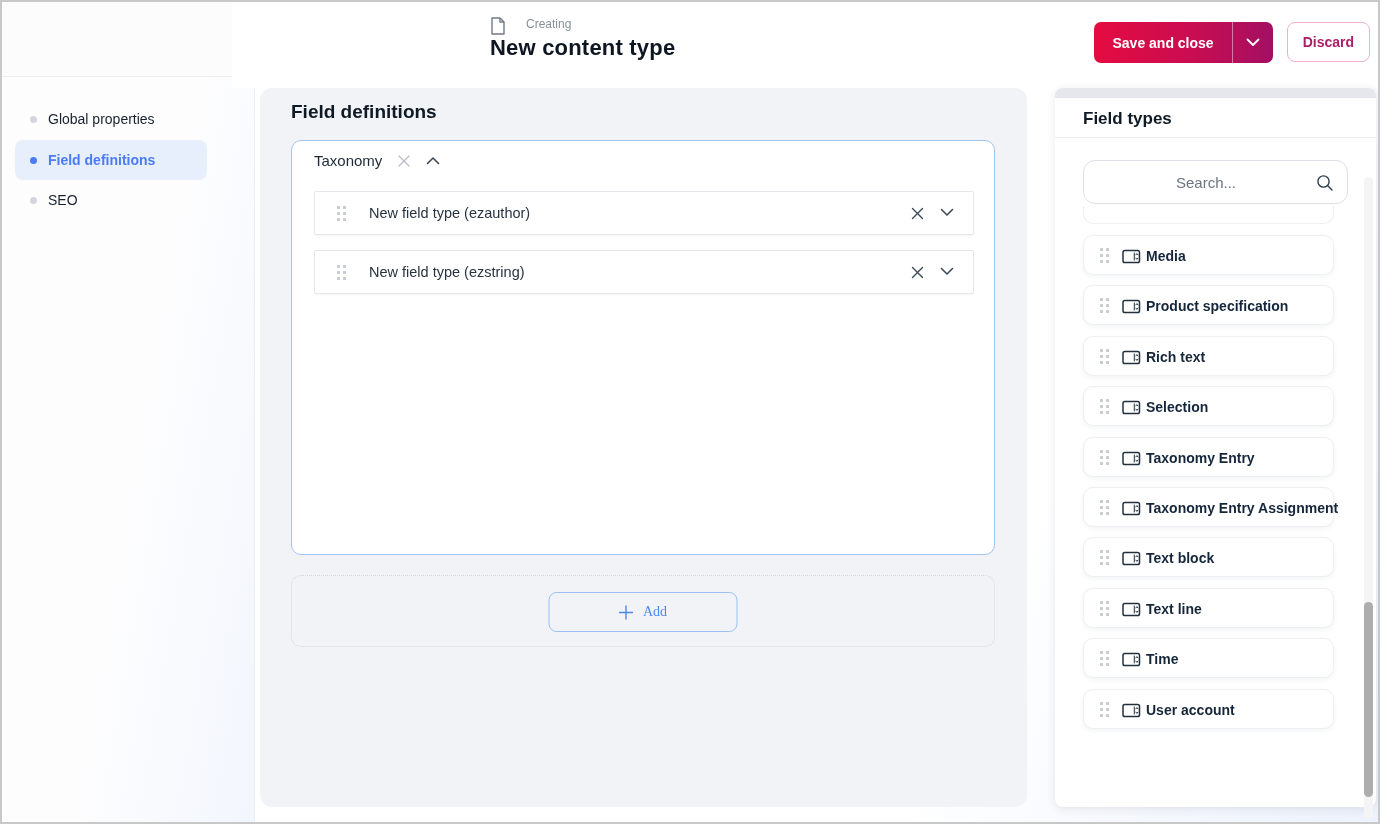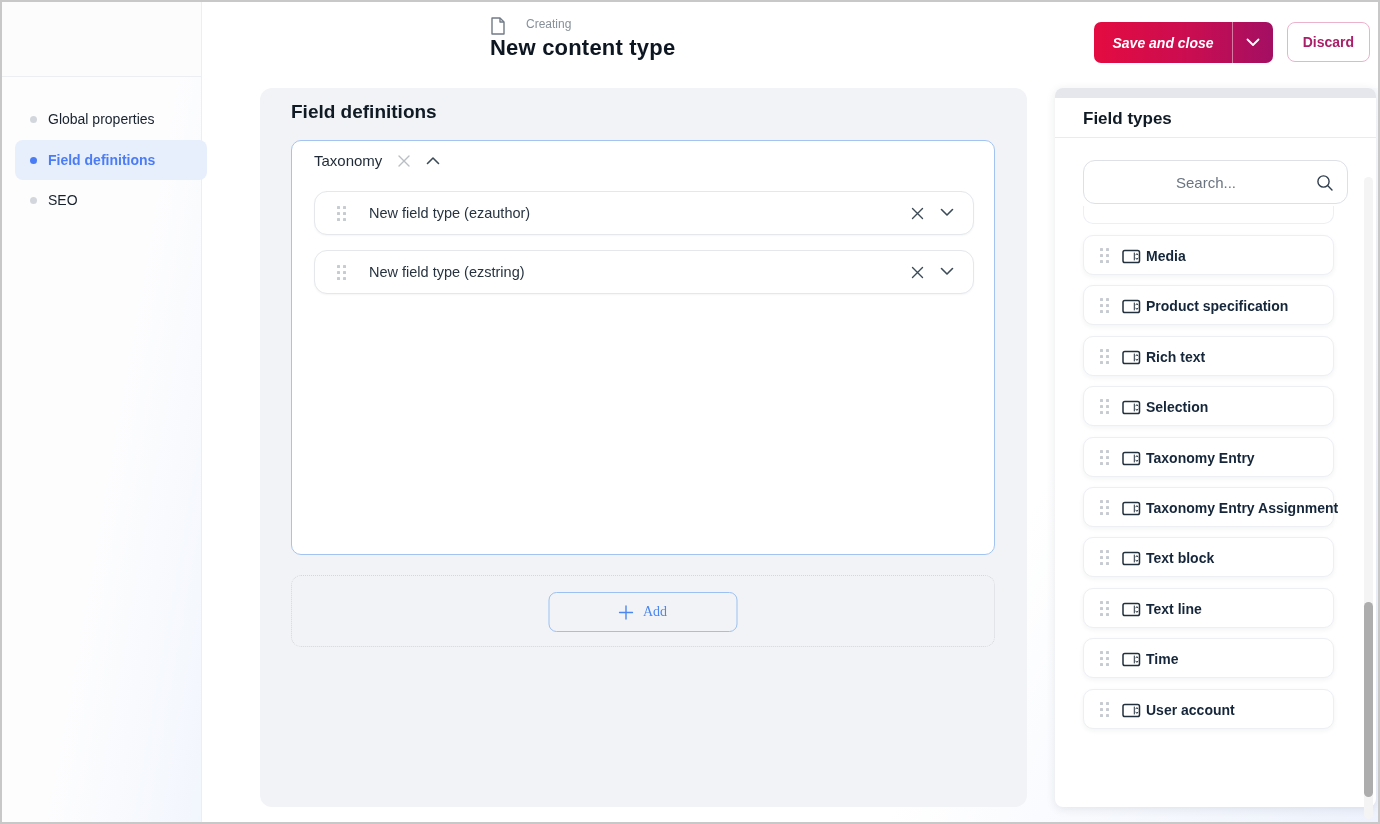--- a/index.html
+++ b/index.html
@@ -3,21 +3,21 @@
 <meta charset="utf-8">
 <style>
   * { margin:0; padding:0; box-sizing:border-box; }
   html,body { width:1380px; height:824px; }
   body { font-family:"Liberation Sans","DejaVu Sans",sans-serif; background:#fff; overflow:hidden; }
   .app { position:relative; width:1380px; height:824px;
          background:linear-gradient(115deg,#ffffff 72%,#edf2fc 100%);
          border:2px solid #c8c8c8; overflow:hidden; }
 
   
-  .sidebar { position:absolute; left:0; top:0; width:200px; height:100%;
+  .sidebar { position:absolute; left:0; top:0; width:253px; height:100%;
              background:linear-gradient(100deg,#fdfdfe 55%,#f2f6fd);
              border-right:1px solid #eceef2; }
   .side-top { position:absolute; left:0; top:0; width:100%; height:75px;
               border-bottom:1px solid #eceef1; background:#fcfcfd; }
   .nav-item { position:absolute; left:13px; width:192px; height:34px; display:flex;
               align-items:center; gap:11px; padding-left:15px; border-radius:8px;
               cursor:pointer; }
   .nav-item .dot { width:7px; height:7px; border-radius:50%; background:#d3d7dd; flex:0 0 auto; }
   .nav-item .nav-label { font-size:14px; color:#18222e; }
   .nav-item.active { background:#e7eefc; height:40px; }
@@ -28,40 +28,40 @@
   .header { position:absolute; left:230px; top:0; right:0; height:86px; background:#fff; }
   .crumb { position:absolute; left:258px; top:15px; display:flex; align-items:flex-start; gap:20px; }
   .crumb-label { font-size:12px; color:#87909a; }
   .page-title { position:absolute; left:258px; top:33px; font-size:22px; font-weight:700;
                 color:#0d1621; letter-spacing:.2px; }
   .header-actions { position:absolute; right:8px; top:20px; display:flex; gap:14px; }
   .btn-save { display:flex; height:41px; border-radius:7px; overflow:hidden; cursor:pointer;
               background:linear-gradient(90deg,#e40b41 0%,#c90d51 55%,#a30f63 100%);
               border:none; color:#fff; }
   .btn-save .save-main { padding:8px 18px; display:flex; align-items:center; font-size:14px;
-              font-weight:700; color:#fff;font-style:italic; }
+              font-weight:700; color:#fff; }
   .btn-save .save-caret { width:41px; display:flex; align-items:center; justify-content:center;
               border-left:1px solid rgba(255,255,255,.45); }
   .btn-discard { height:40px; padding:0 15px; background:#fff; border:1px solid #ecb2cd;
               border-radius:8px; font-size:14px; font-weight:700; color:#ab1e69;
               font-family:inherit; cursor:pointer; }
 
   
   .main-panel { position:absolute; left:258px; top:86px; width:767px; height:719px;
                 background:#f2f3f6; border-radius:12px; }
   .section-title { position:absolute; left:31px; top:13px; font-size:19px; font-weight:700;
                    color:#101a25; }
   .group-box { position:absolute; left:31px; top:52px; width:704px; height:415px;
                background:#fff; border:1px solid #a3c4f1; border-radius:10px; }
   .group-head { position:absolute; left:22px; top:11px; display:flex; align-items:center; gap:14px; }
   .group-label { font-size:15px; color:#1f2a36; }
   .icon-btn { background:none; border:none; padding:0; cursor:pointer; display:flex;
               align-items:center; justify-content:center; }
   .field-row { position:absolute; left:22px; width:660px; height:44px; background:#fff;
-               border:1px solid #e4e7eb; border-radius:13px; box-shadow:0 1px 2px rgba(20,30,50,.04); }
+               border:1px solid #e4e7eb; border-radius:2px; box-shadow:0 1px 2px rgba(20,30,50,.04); }
   .field-row .row-handle { position:absolute; left:21px; top:13px; cursor:grab; }
   .field-row .row-label { position:absolute; left:54px; top:13px; font-size:14.5px; color:#273340; }
   .field-row .row-x { position:absolute; right:48px; top:14px; }
   .field-row .row-caret { position:absolute; right:19px; top:16px; }
   .add-zone { position:absolute; left:31px; top:487px; width:704px; height:72px;
               border:1.5px dotted #d3d6db; border-radius:10px; }
   .btn-add { position:absolute; left:50%; top:16px; transform:translateX(-50%); width:189px;
              height:40px; background:transparent; border:1px solid #9bc0f2; border-radius:8px;
              color:#4b87f0; font-size:14px; font-family:Liberation Serif, serif; cursor:pointer;
              display:flex; align-items:center; justify-content:center; gap:9px; }

